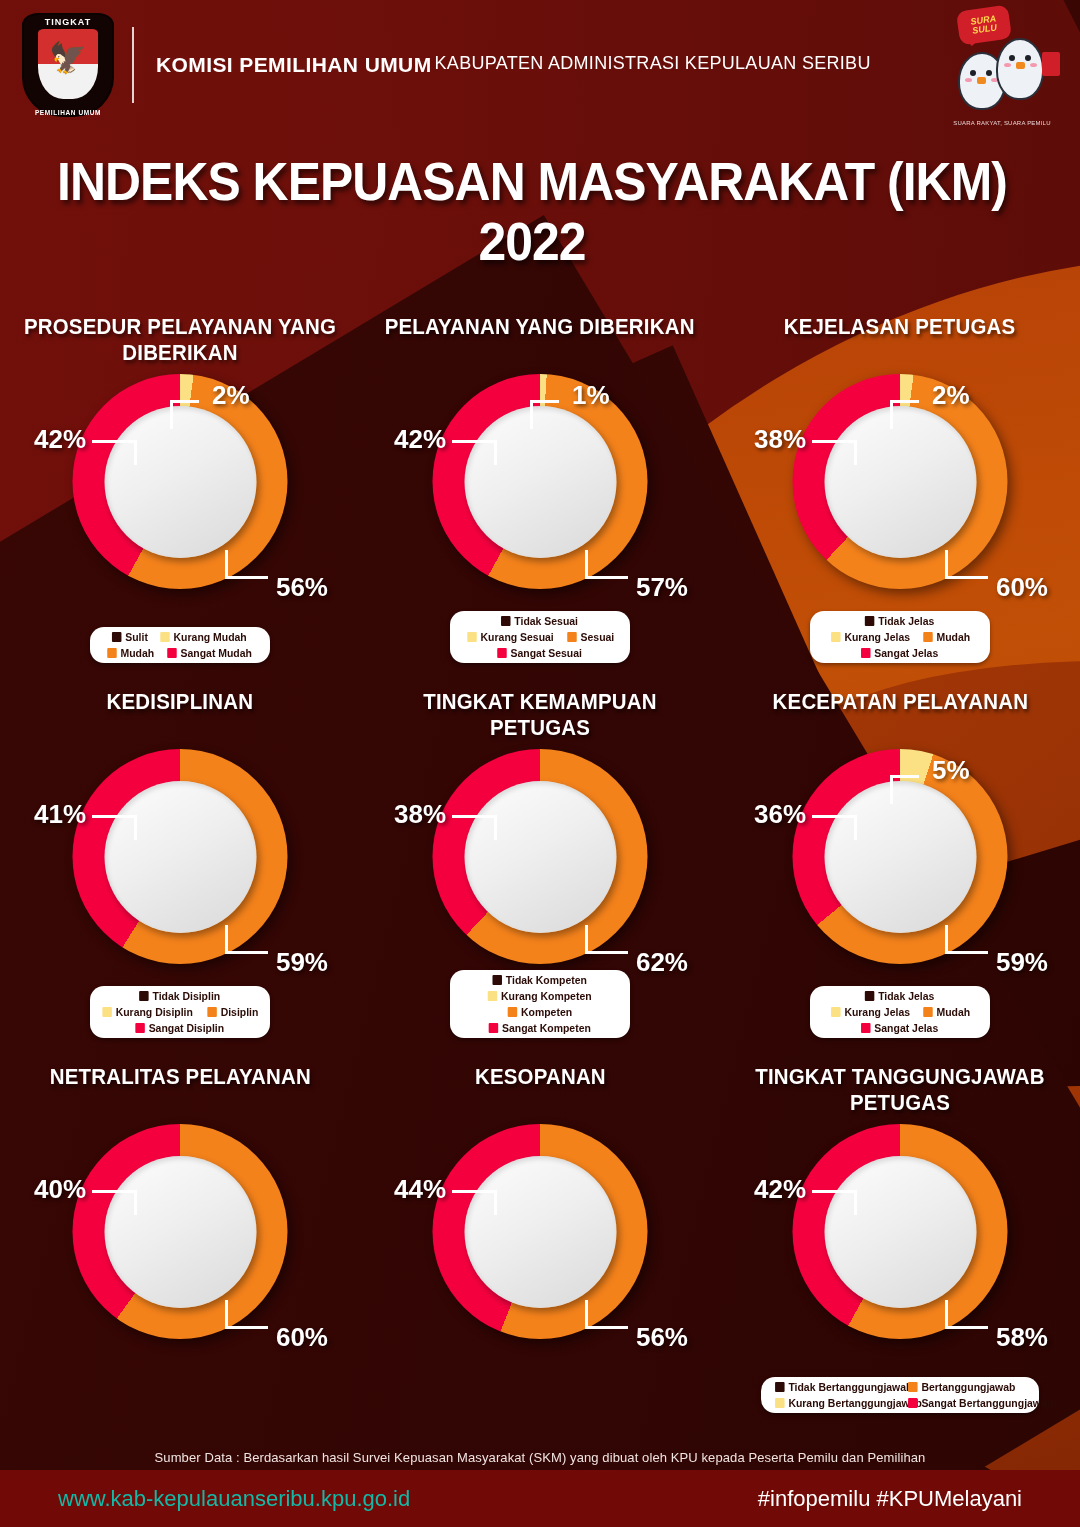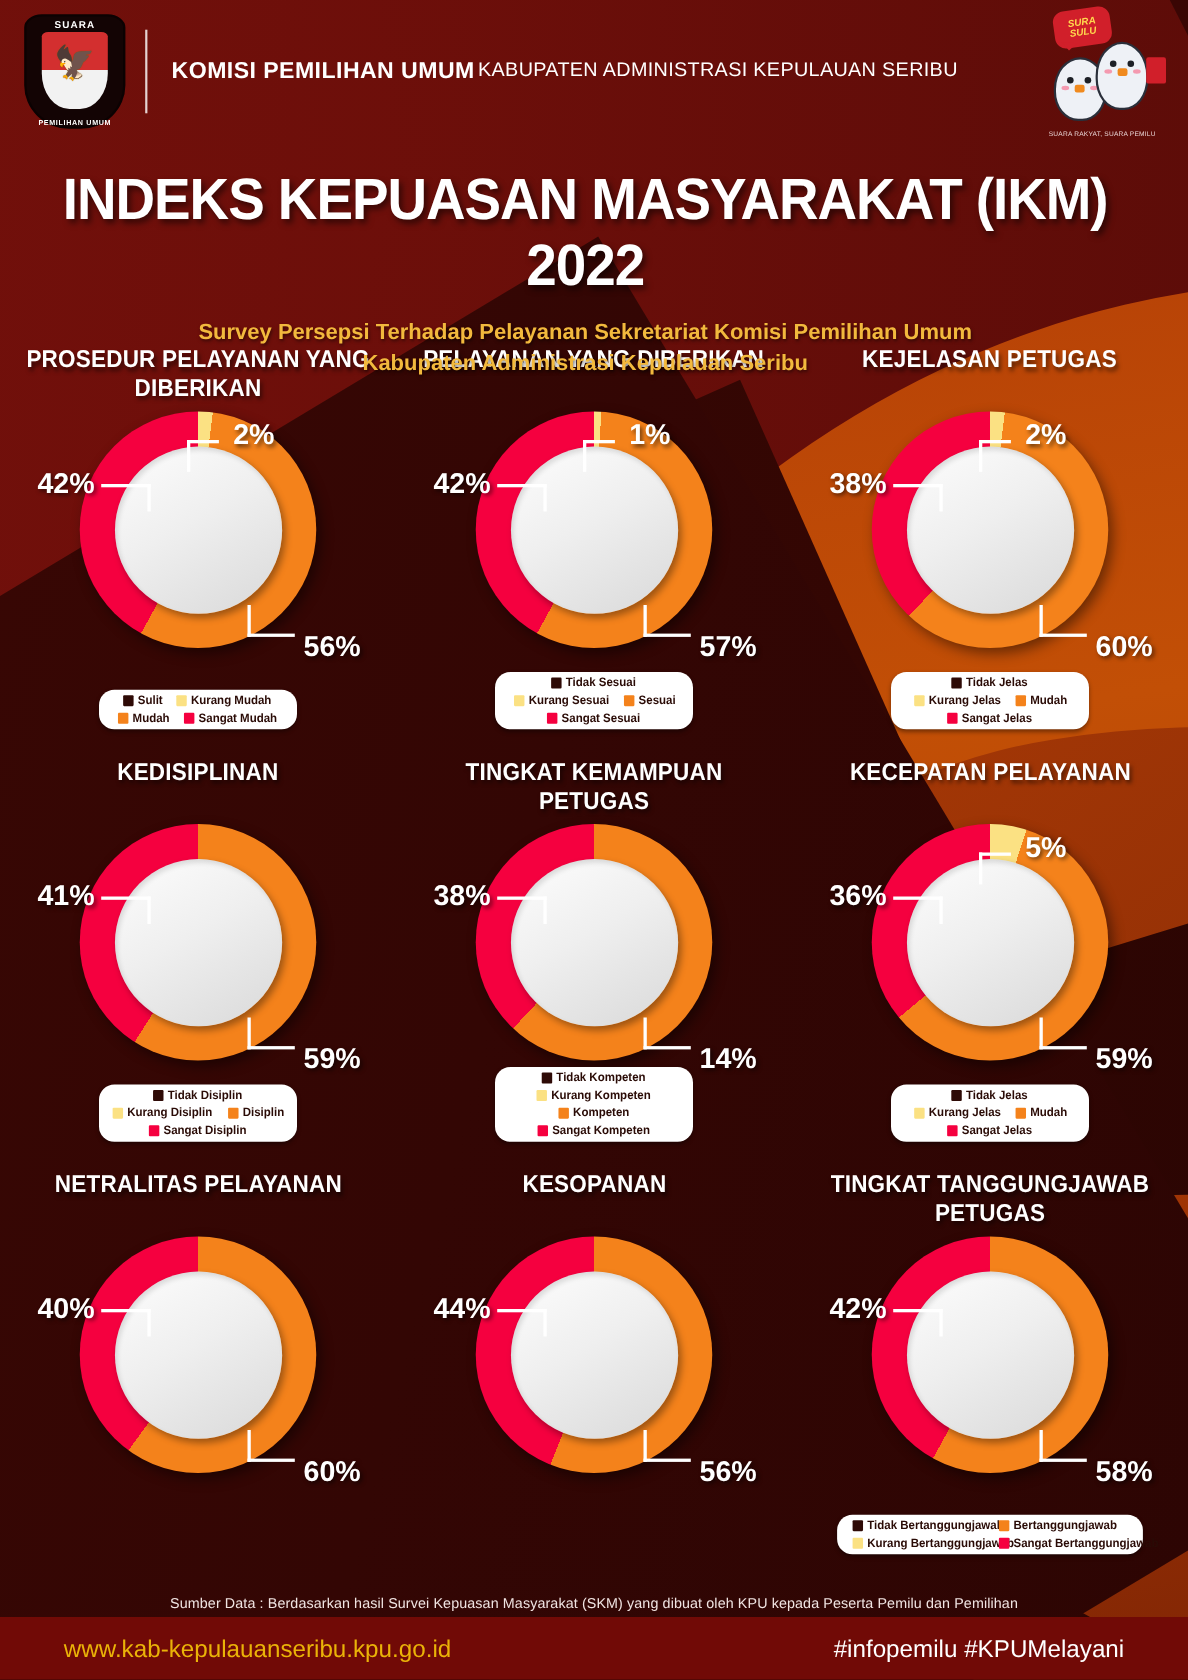--- a/index.html
+++ b/index.html
@@ -189,21 +189,21 @@
   
   .source-note{
     position:absolute;bottom:62px;left:0;width:1080px;text-align:center;z-index:9;
     font-size:13px;color:#f0e4e2;letter-spacing:.1px;
   }
   .footer-bar{
     position:absolute;bottom:0;left:0;width:1080px;height:57px;z-index:9;
     background:#710a06;display:flex;align-items:center;justify-content:space-between;
     padding:0 58px;box-sizing:border-box;
   }
-  .footer-url{font-size:22px;color:#eab308;font-weight:400;letter-spacing:0px;}
+  .footer-url{font-size:22px;color:#14b8a6;font-weight:400;letter-spacing:0px;}
   .footer-tags{font-size:22px;color:#ffffff;font-weight:400;letter-spacing:0px;}
 </style>
 </head>
 <body>
 
 <div id="poster">
 
   <div class="bg-base"></div>
   <div class="bg-shape wedge-top"></div>
   <div class="bg-shape swoop-orange"></div>
@@ -213,21 +213,21 @@
   <div class="bg-shape wedge-darkbottom"></div>
   <div class="bg-shape corner-orange"></div>
   <div class="bg-shape wedge-darkleft"></div>
 
   <div class="header">
     <div class="header-inner">
       <div class="kpu-logo">
         <div class="shield"></div>
         <div class="inner"></div>
         <div class="garuda">🦅</div>
-        <div class="txt-top">SUARA</div>
+        <div class="txt-top">TINGKAT</div>
         <div class="txt-bot">PEMILIHAN UMUM</div>
       </div>
       <div class="divider-v"></div>
       <div class="org-block">
         <div class="org-title">KOMISI PEMILIHAN UMUM</div>
         <div class="org-sub">KABUPATEN ADMINISTRASI KEPULAUAN SERIBU</div>
       </div>
     </div>
     <div class="mascot">
       <div class="bubble">
@@ -248,24 +248,20 @@
         <div class="cheek" style="left:6px;top:23px;"></div>
         <div class="cheek" style="left:32px;top:23px;"></div>
       </div>
       <div class="card"></div>
       <div class="legend-txt">SUARA RAKYAT, SUARA PEMILU</div>
     </div>
   </div>
 
   <div class="title-wrap">
     <div class="main-title">INDEKS KEPUASAN MASYARAKAT (IKM) 2022</div>
-    <div class="subtitle-block">
-      <div class="sub-line">Survey Persepsi Terhadap Pelayanan Sekretariat Komisi Pemilihan Umum</div>
-      <div class="sub-line">Kabupaten Administrasi Kepulauan Seribu</div>
-    </div>
   </div>
 
   <div class="grid" id="chart-grid">
       <div class="cell">
         <div class="cell-title">PROSEDUR PELAYANAN YANG DIBERIKAN</div>
         <div class="donut-area">
           <div class="donut" style="background: conic-gradient(rgb(251, 225, 131) 0deg, rgb(251, 225, 131) 7.2deg, rgb(244, 130, 27) 7.2deg, rgb(244, 130, 27) 208.8deg, rgb(245, 0, 63) 208.8deg, rgb(245, 0, 63) 360deg);">
             <div class="hole"></div>
           </div>
           <div class="callout cal-left">42%</div>
@@ -389,21 +385,21 @@
         </div>
       </div>
       <div class="cell">
         <div class="cell-title">TINGKAT KEMAMPUAN PETUGAS</div>
         <div class="donut-area">
           <div class="donut" style="background: conic-gradient(rgb(244, 130, 27) 0deg, rgb(244, 130, 27) 223.2deg, rgb(245, 0, 63) 223.2deg, rgb(245, 0, 63) 360deg);">
             <div class="hole"></div>
           </div>
           <div class="callout cal-left">38%</div>
           <div class="lead lead-left"></div>
-          <div class="callout cal-right">14%</div>
+          <div class="callout cal-right">62%</div>
           <div class="lead lead-right"></div>
         </div>
         <div class="legend">
           <div class="lg-item">
             <span class="sw" style="background: rgb(46, 10, 6);"></span>
             <span>Tidak Kompeten</span>
           </div>
           <div class="lg-item">
             <span class="sw" style="background: rgb(251, 225, 131);"></span>
             <span>Kurang Kompeten</span>

